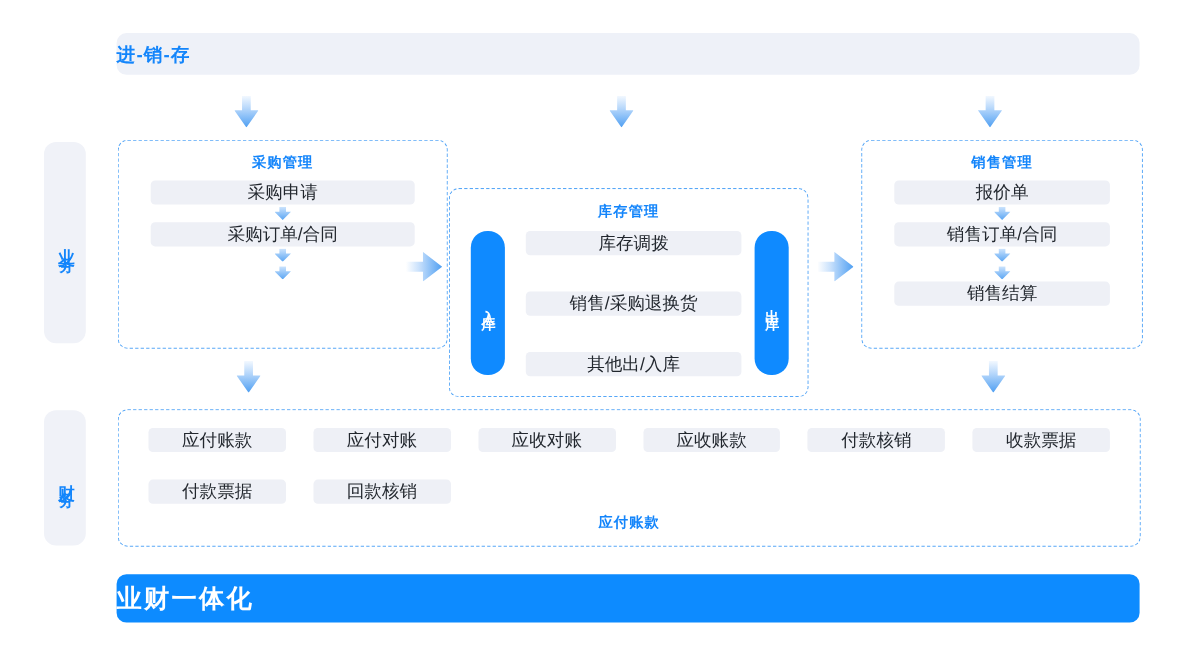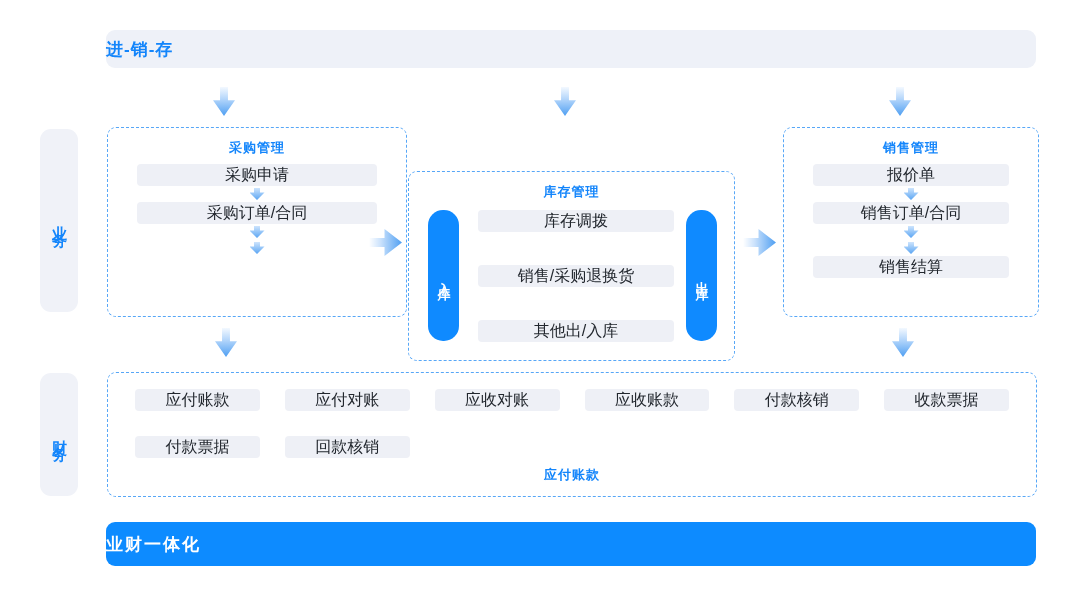--- a/index.html
+++ b/index.html
@@ -9,21 +9,21 @@
     font-family:"Liberation Sans",sans-serif;
   }
   
   .banner{
     position:absolute;left:106px;width:930px;display:flex;
     align-items:center;border-radius:9px;
   }
   .banner.top{top:30px;height:38px;background:#eef1f8;}
   .banner.top span{color:#1385fb;font-size:17px;font-weight:bold;letter-spacing:1px;}
   .banner.bottom{top:522px;height:44px;background:#0d8bff;}
-  .banner.bottom span{color:#ffffff;font-size:17px;font-weight:bold;letter-spacing:2px;}
+  .banner.bottom span{color:#ffffff;font-size:23px;font-weight:bold;letter-spacing:2px;}
   
   .side-pill{
     position:absolute;left:40px;width:38px;background:#f0f2f8;border-radius:11px;
     display:flex;align-items:center;justify-content:center;
   }
   .side-pill span{
     writing-mode:vertical-lr;text-orientation:upright;
     color:#1385fb;font-size:15px;font-weight:bold;letter-spacing:7px;
   }
   

